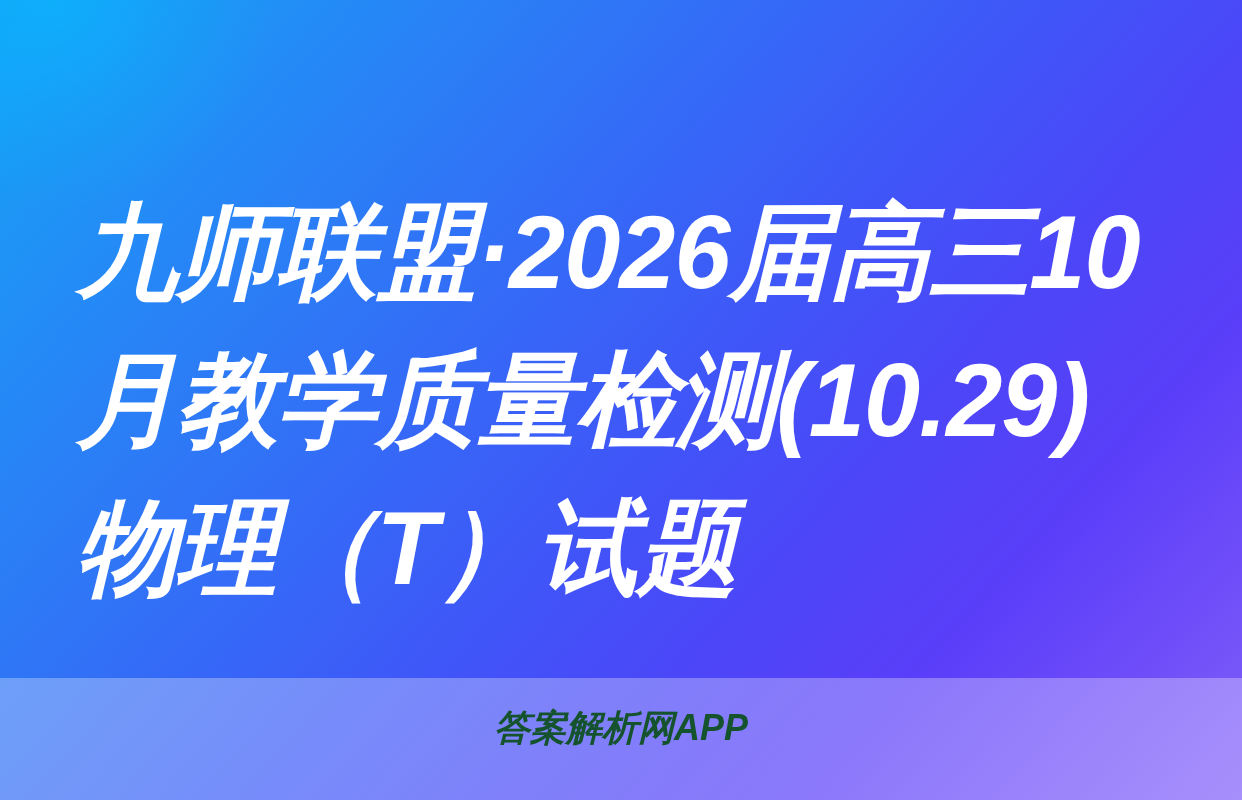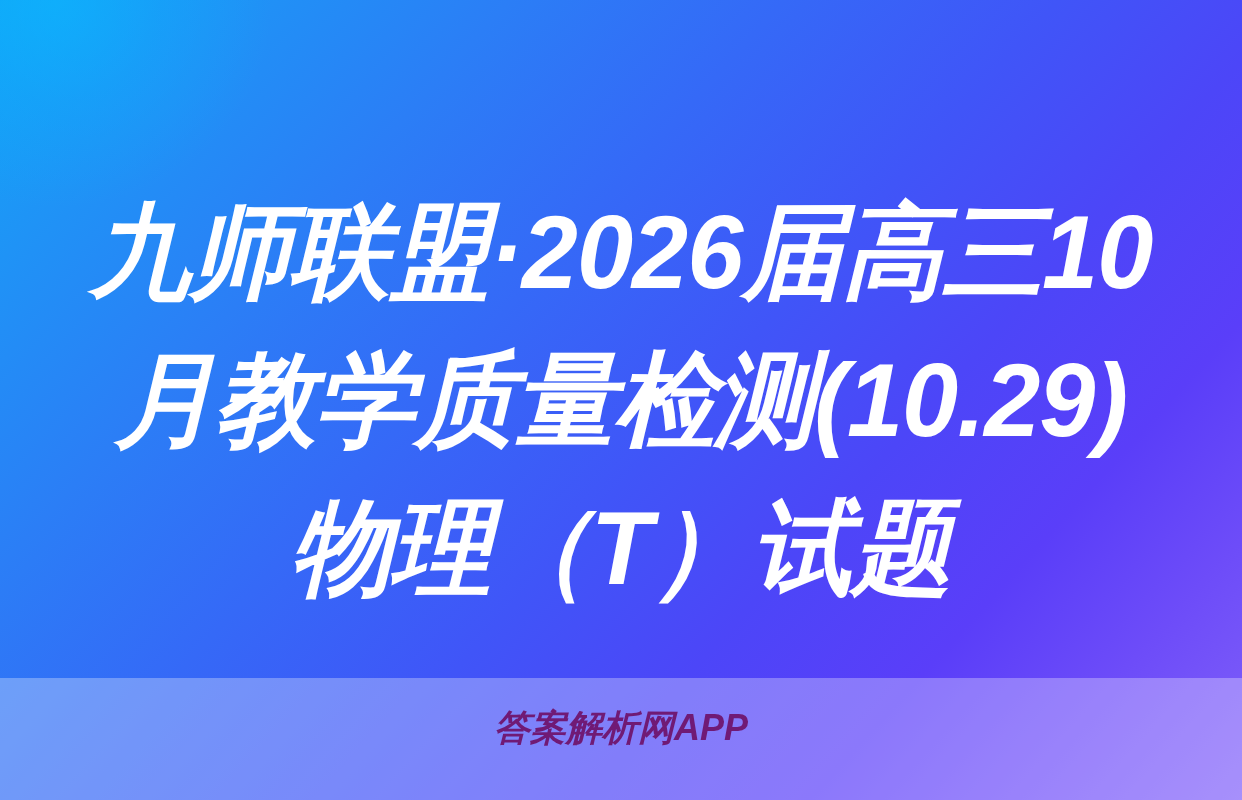--- a/index.html
+++ b/index.html
@@ -59,21 +59,21 @@
     background: rgba(255,255,255,0.30);
     pointer-events: none;
   }
 
   
   .title-block {
     position: absolute;
     left: 60px;
     right: 60px;
     top: 178px;
-    text-align: center;
+    text-align: left;
   }
 
   .title-line {
     display: block;
     color: #ffffff;
     font-size: 104px;
     line-height: 148px;
     font-weight: 700;
     font-style: italic;
     letter-spacing: -1px;
@@ -82,21 +82,21 @@
     text-rendering: optimizeLegibility;
   }
 
   
   .watermark {
     position: absolute;
     left: 0;
     right: 0;
     top: 706px;
     text-align: center;
-    color: #701a75;
+    color: #14532d;
     font-size: 36px;
     line-height: 44px;
     font-weight: 700;
     font-style: italic;
     letter-spacing: 0px;
     white-space: nowrap;
   }
 </style>
 </head>
 <body>

